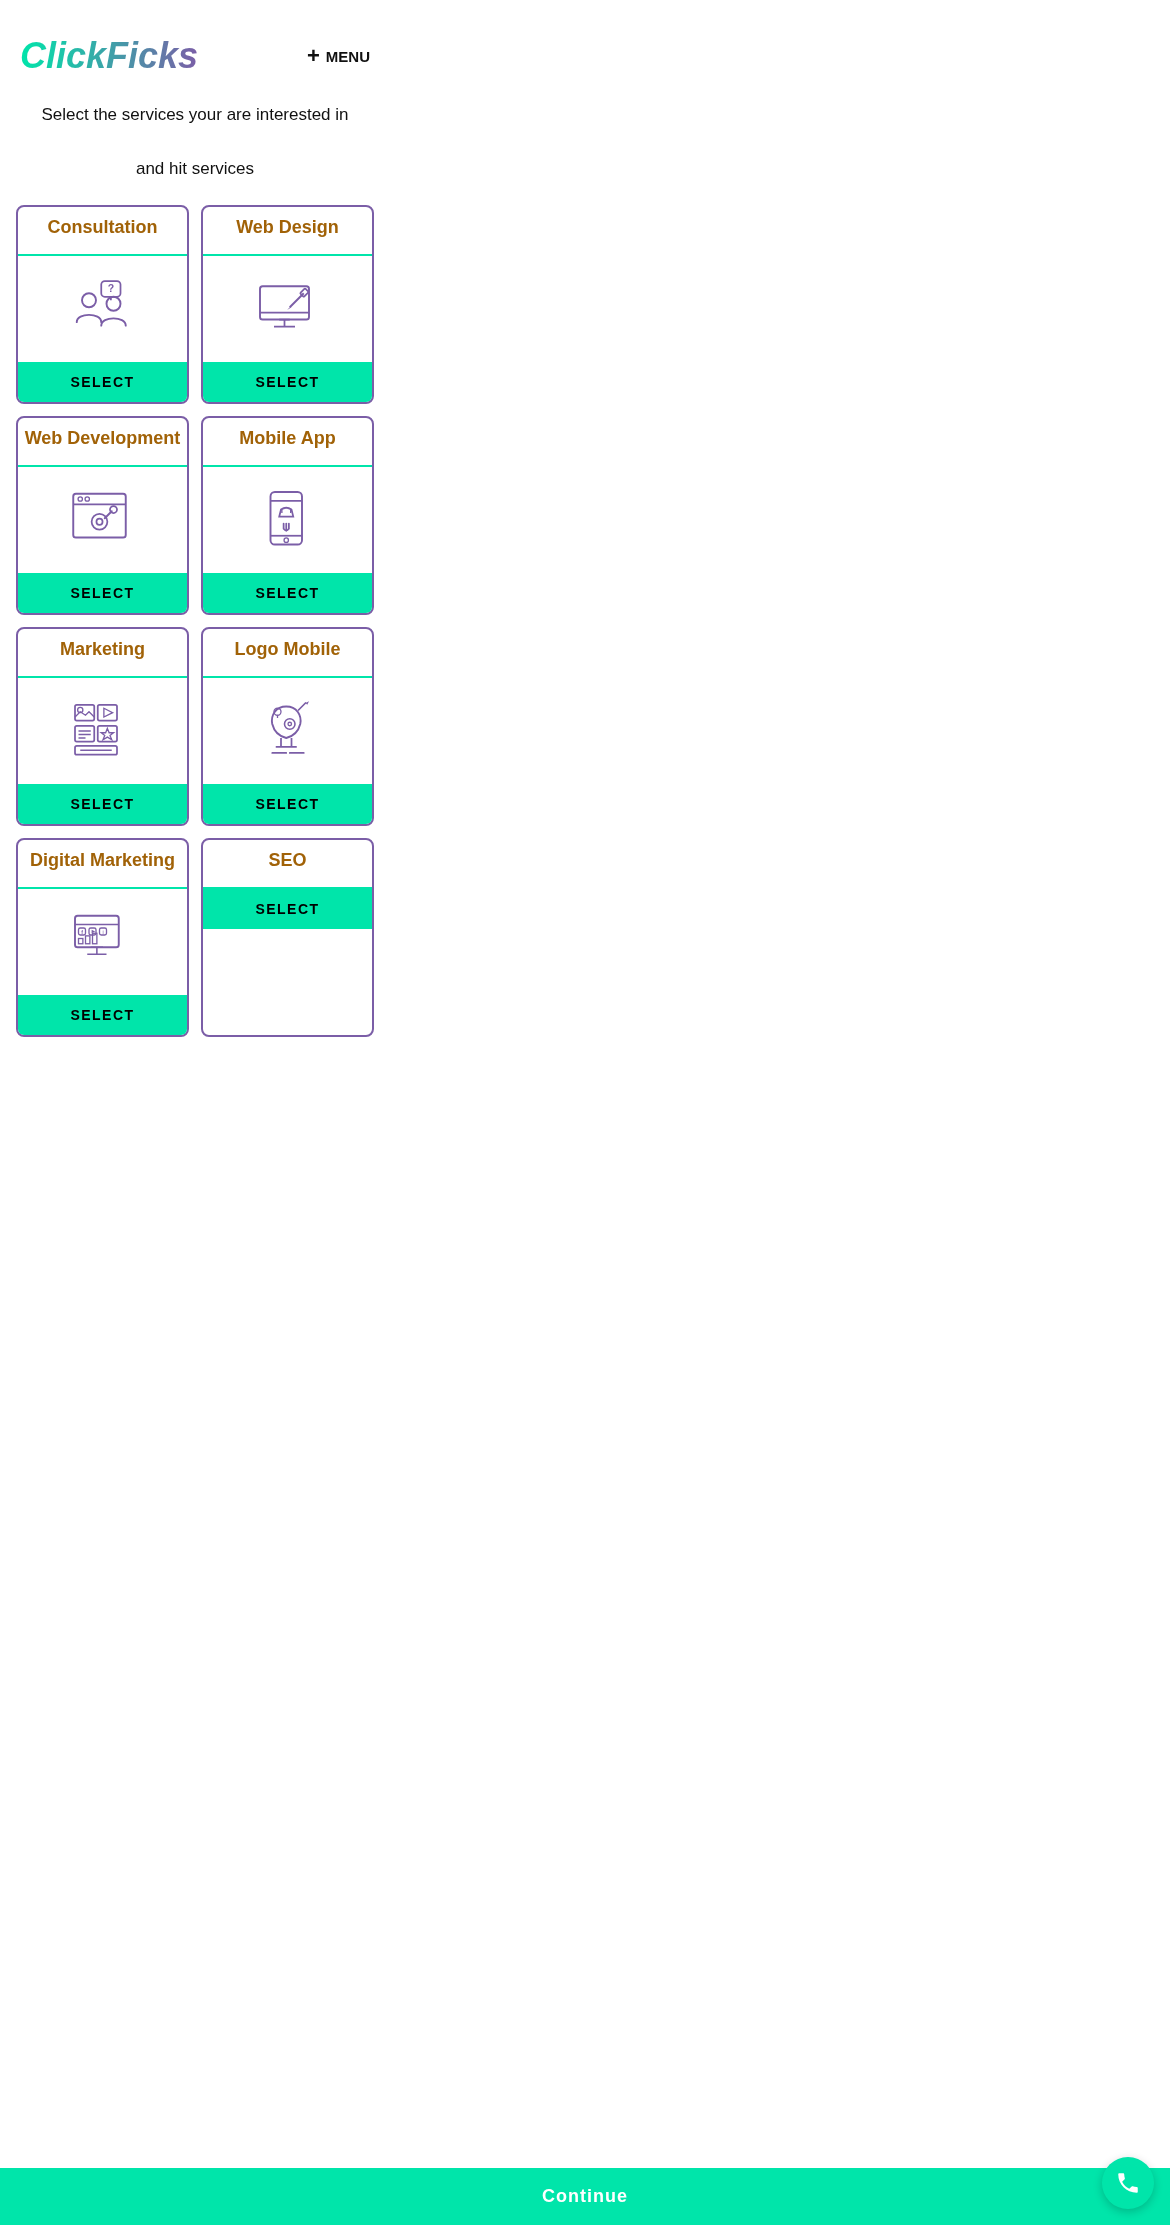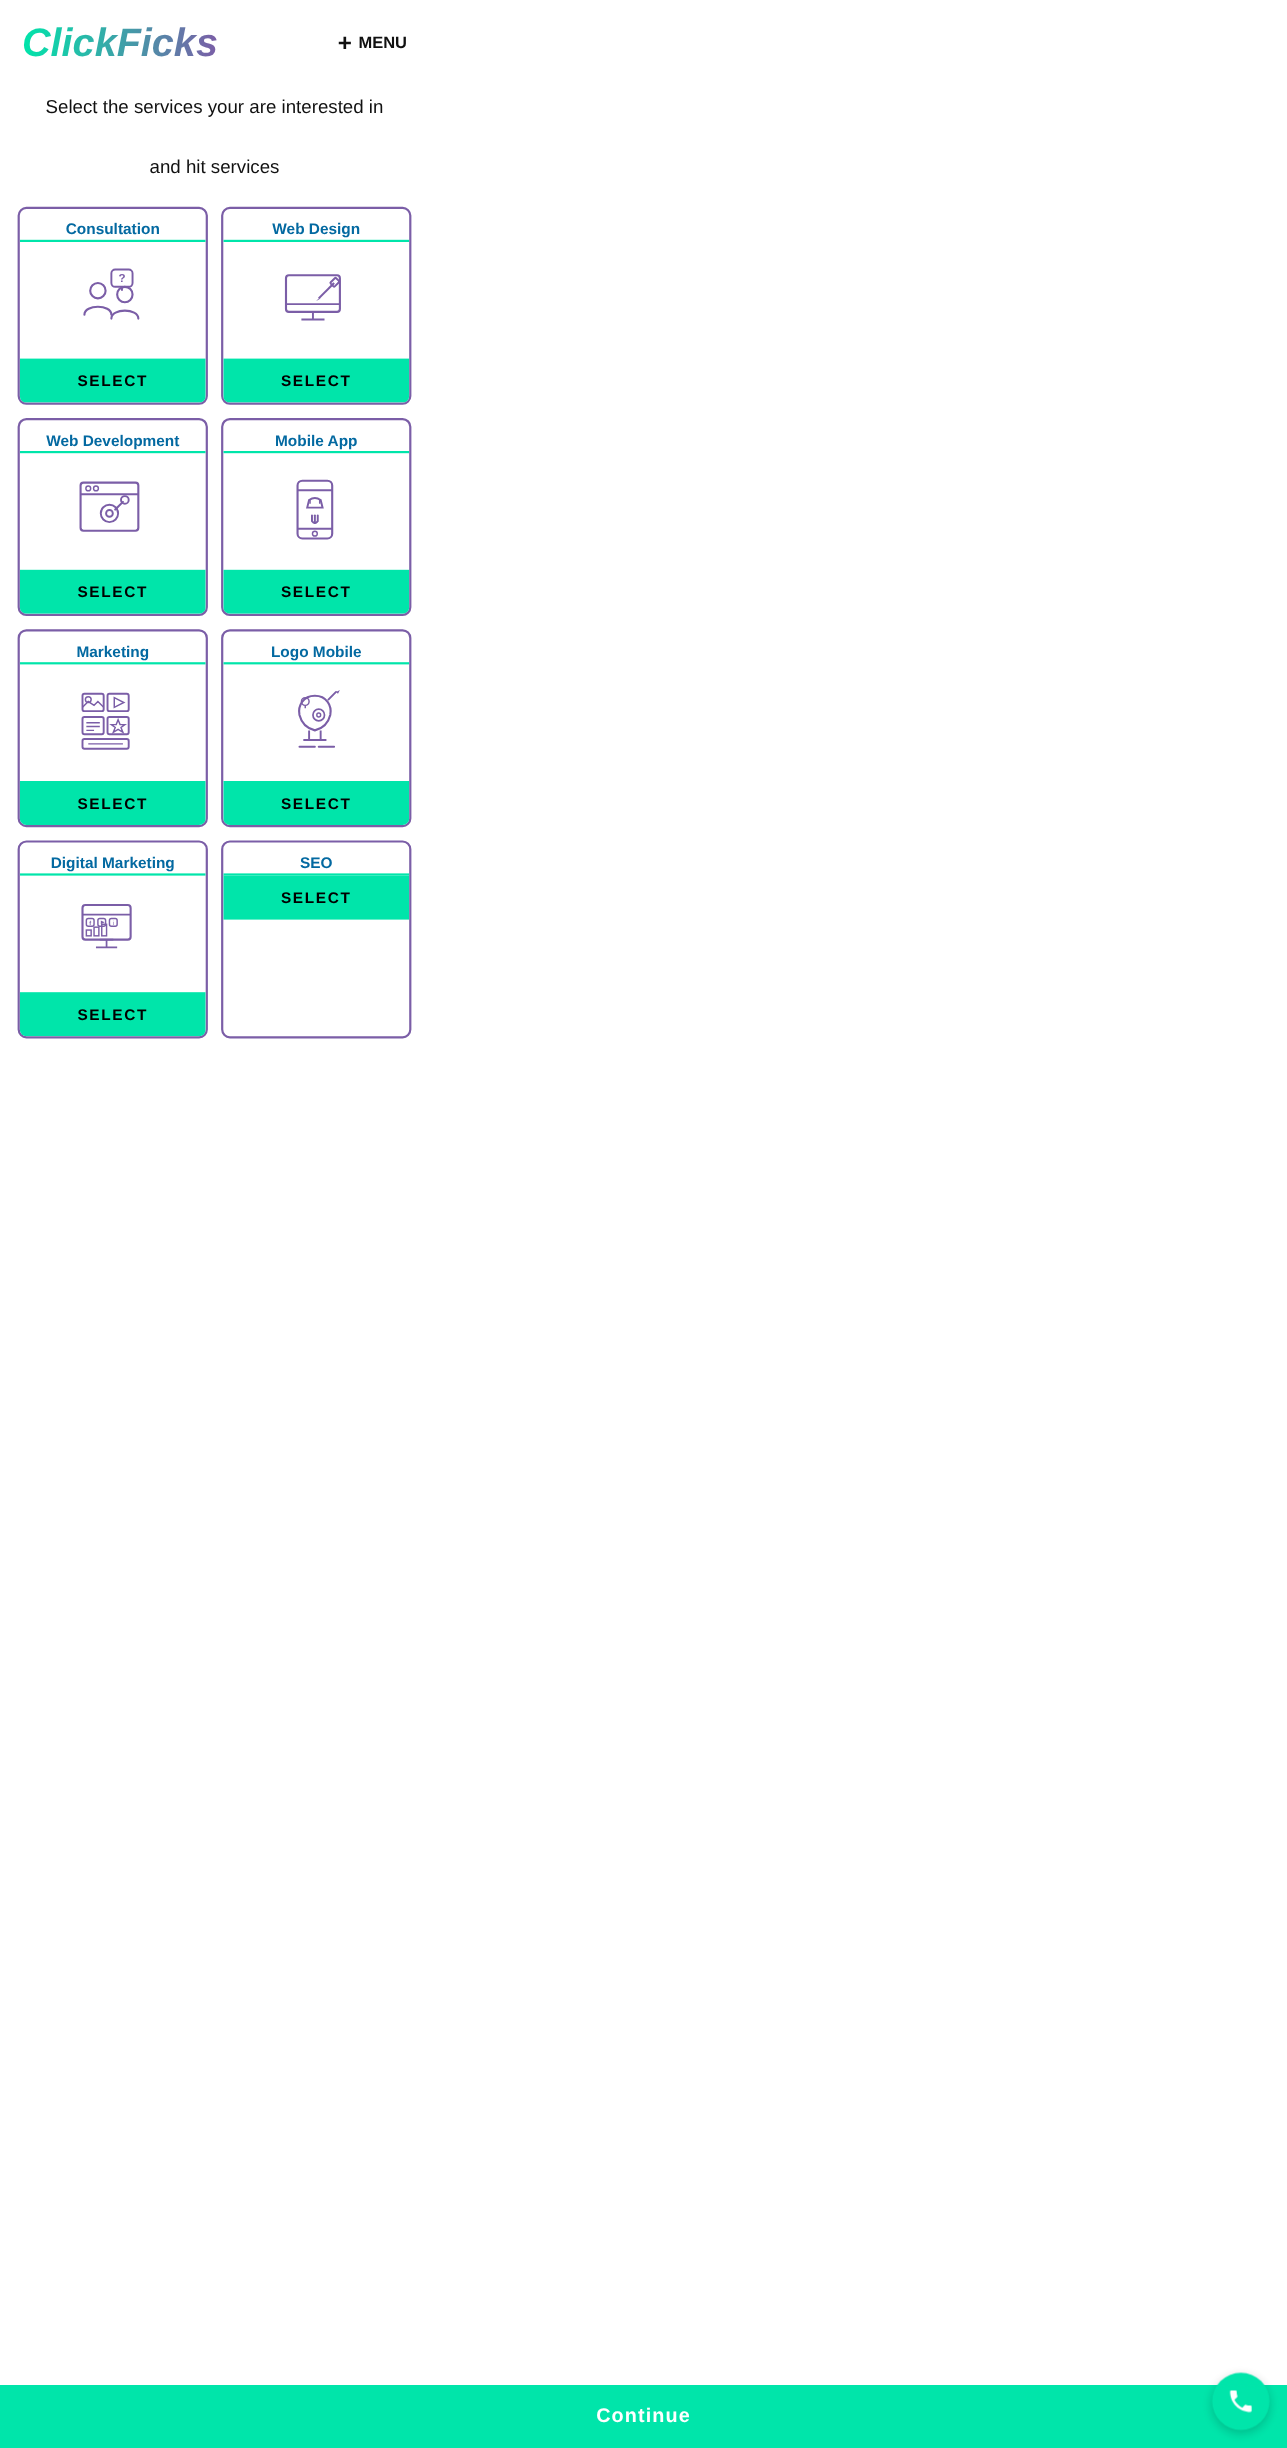--- a/index.html
+++ b/index.html
@@ -12,20 +12,21 @@
       min-height: 742px;
       overflow-x: hidden;
       position: relative;
     }
 
     .header {
       display: flex;
       align-items: center;
       justify-content: space-between;
       padding: 18px 20px 10px 20px;
+      margin-top: 17px;
     }
 
     .logo {
       font-size: 36px;
       font-weight: 900;
       background: linear-gradient(to right, #00e5aa, #7b5ea7);
       -webkit-background-clip: text;
       -webkit-text-fill-color: transparent;
       background-clip: text;
       font-style: italic;
@@ -66,24 +67,24 @@
     .service-card {
       border: 2.5px solid #7b5ea7;
       border-radius: 8px;
       overflow: hidden;
       background: #fff;
       cursor: pointer;
     }
 
     .service-card-title {
       font-weight: 800;
-      font-size: 14px;
-      color: #0369a1;
+      font-size: 18px;
+      color: #a16207;
       text-align: center;
-      padding: 10px 6px 2px 6px;
+      padding: 10px 6px 16px 6px;
       border-bottom: 2.5px solid #00e5aa;
     }
 
     .service-card-icon {
       display: flex;
       align-items: center;
       justify-content: center;
       padding: 18px 10px;
       min-height: 90px;
     }

